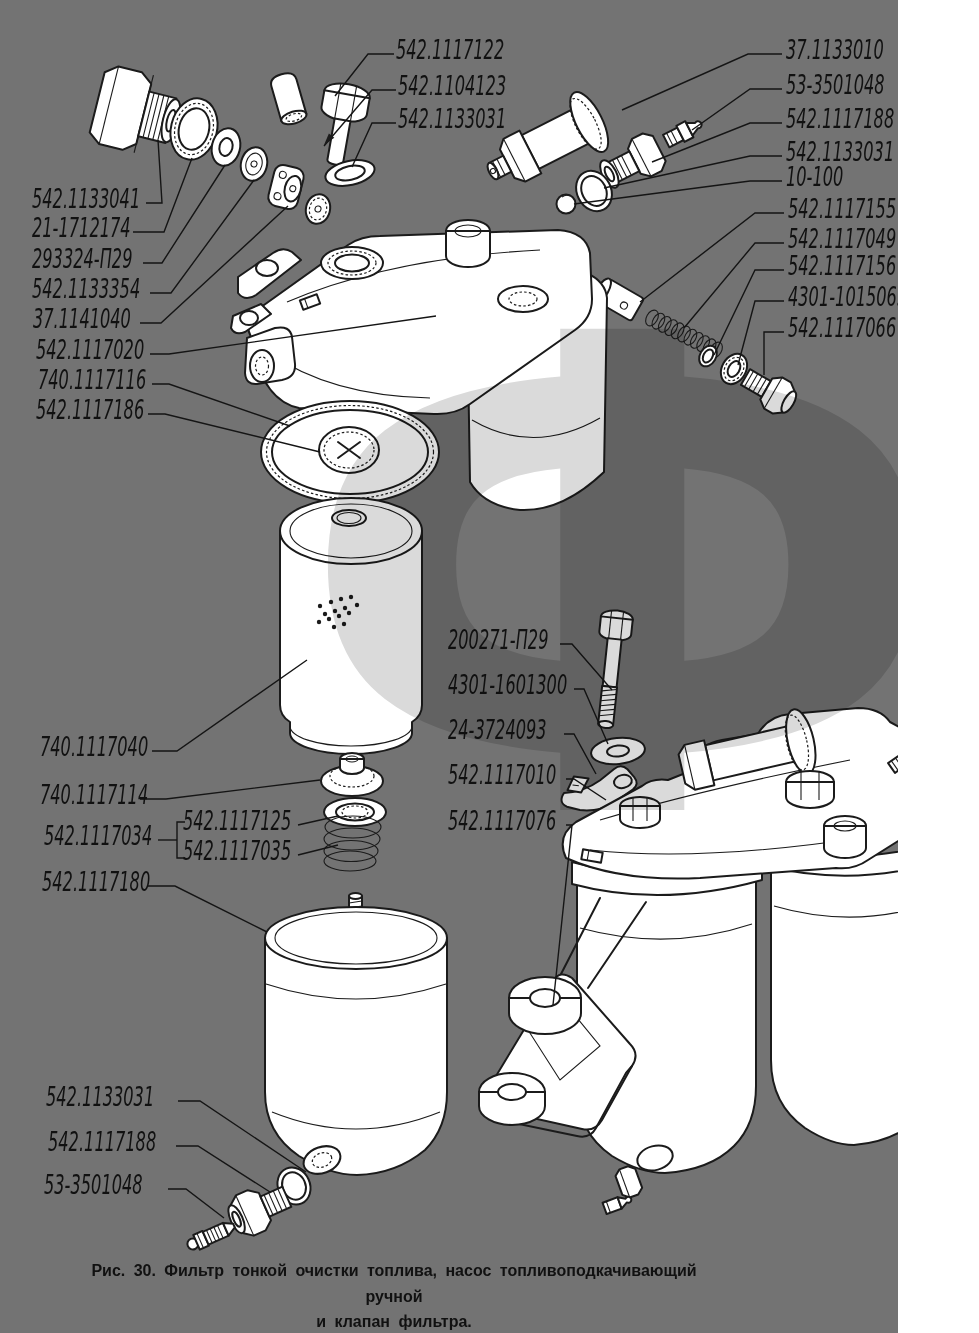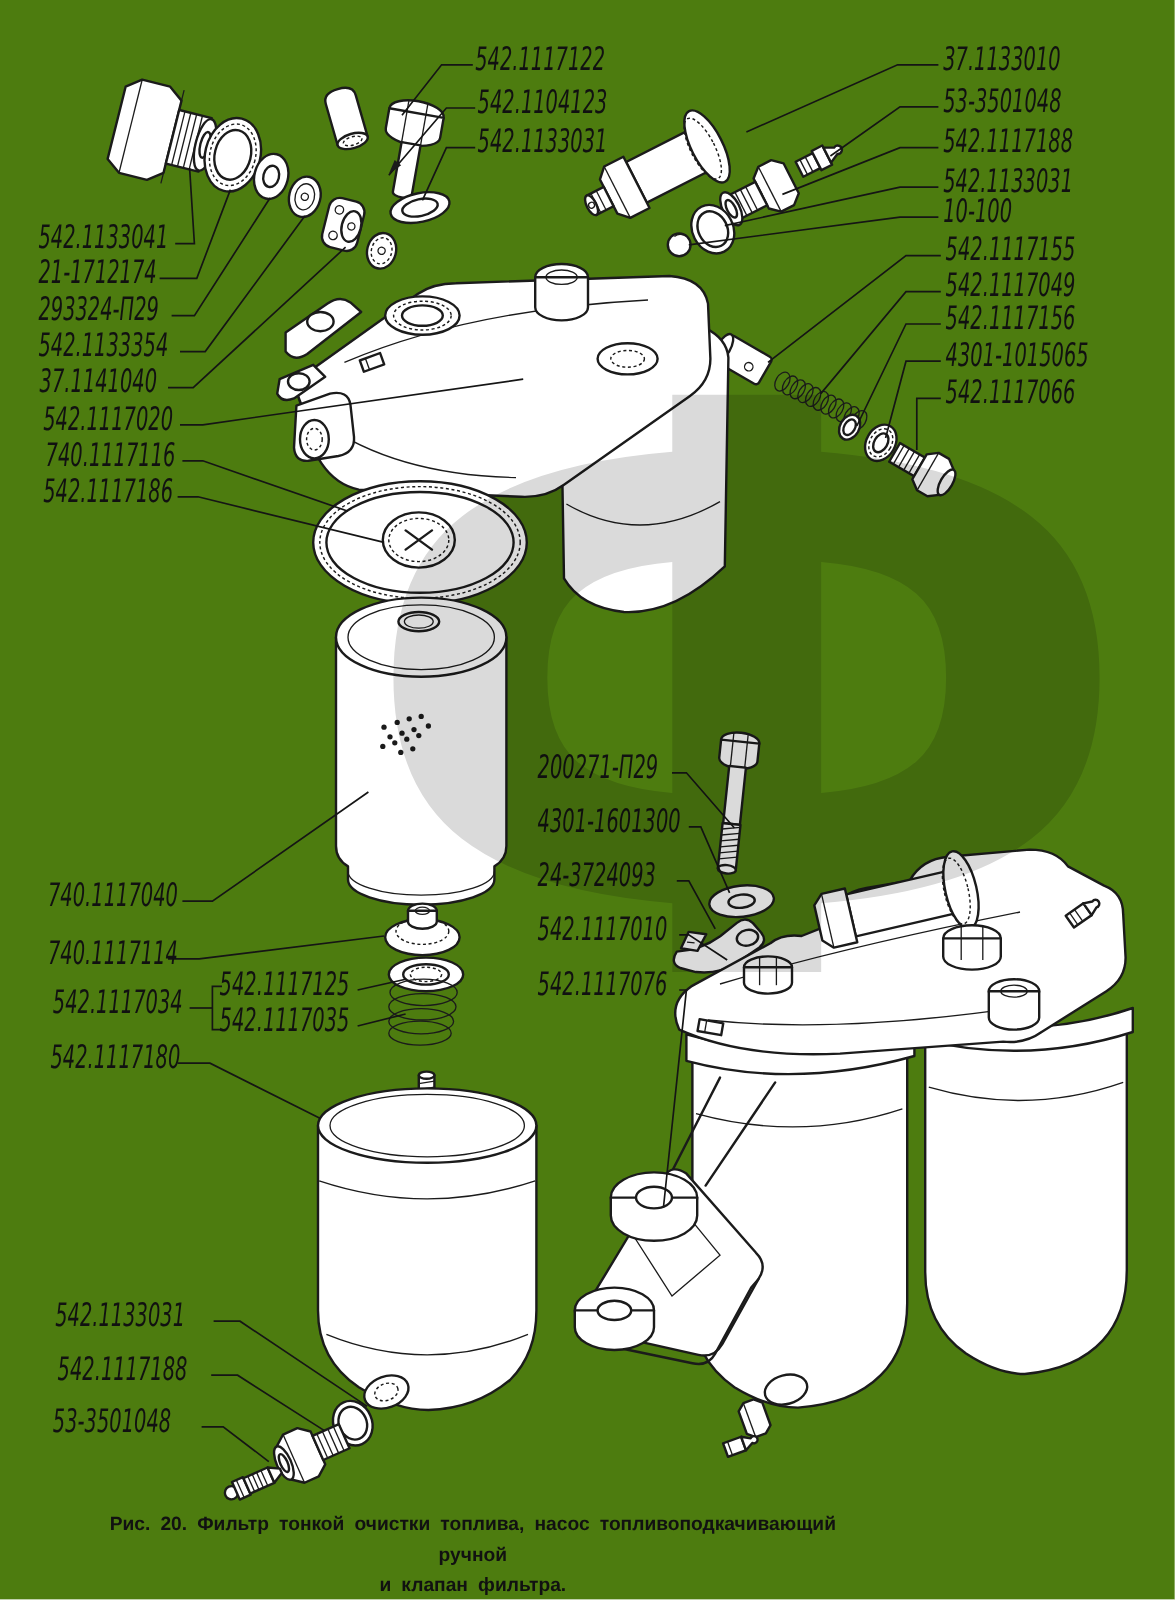--- a/index.html
+++ b/index.html
@@ -1,16 +1,16 @@
 <!DOCTYPE html>
 <html><head>
 <meta charset="utf-8">
 <style>
   html,body{margin:0;padding:0;background:#fff;}
-  .stage{position:relative;width:979px;height:1333px;background:#4d7c0f;overflow:hidden;
+  .stage{position:relative;width:898px;height:1333px;background:#737373;overflow:hidden;
          font-family:"DejaVu Sans",sans-serif;}
   svg .s{fill:#fff;stroke:#1b1b1b;stroke-width:2;stroke-linejoin:round;stroke-linecap:round;}
   svg .o{fill:none;stroke:#1b1b1b;stroke-width:2;stroke-linejoin:round;stroke-linecap:round;}
   svg .t{fill:none;stroke:#1b1b1b;stroke-width:1.1;}
   svg .d{fill:none;stroke:#1b1b1b;stroke-width:1.2;stroke-dasharray:2.5 2.2;}
   svg .ld{fill:none;stroke:#151515;stroke-width:1.4;}
   svg .dot{fill:#1b1b1b;stroke:none;}
   .lbl{position:absolute;font-style:italic;font-size:27px;color:#111;white-space:nowrap;
        transform:scaleX(0.60);transform-origin:0 0;letter-spacing:0;}
   .wm{position:absolute;inset:0;mix-blend-mode:multiply;pointer-events:none;}
@@ -465,17 +465,17 @@
   <div class="lbl" style="left:48px;top:1126px">542.1117188</div>
   <div class="lbl" style="left:44px;top:1169px">53-3501048</div>
 
   
   <div class="wm">
     <span class="wm-glyph">Ф</span>
   </div>
 
   
   <div class="caption">
-    <div>Рис. 20. Фильтр тонкой очистки топлива, насос топливоподкачивающий ручной</div>
+    <div>Рис. 30. Фильтр тонкой очистки топлива, насос топливоподкачивающий ручной</div>
     <div>и клапан фильтра.</div>
   </div>
 
 </div>
 
 </body></html>

